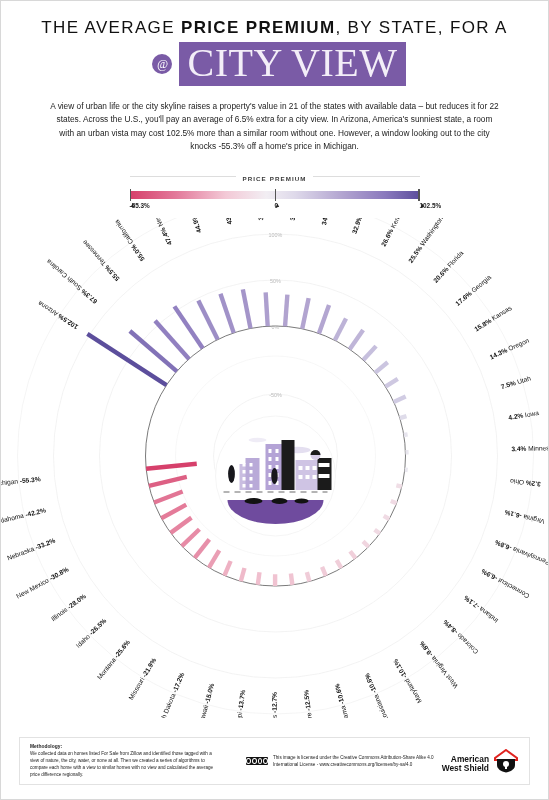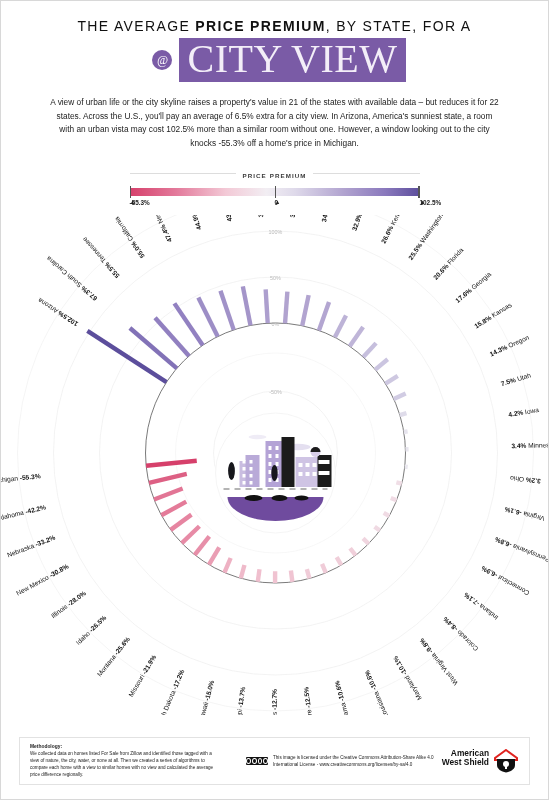--- a/index.html
+++ b/index.html
@@ -6,21 +6,21 @@
   body{font-family:"Liberation Sans",sans-serif;}
   #page{
     position:relative;width:549px;height:800px;background:#ffffff;
     overflow:hidden;box-sizing:border-box;
     border:1px solid #d8d8d8;
   }
 
   
   .hdr{padding-top:18px;text-align:center;}
   .kicker{
-    font-size:14px;letter-spacing:1.35px;color:#111;
+    font-size:17px;letter-spacing:1.35px;color:#111;
     font-weight:400;line-height:1.1;white-space:nowrap;
   }
   .kicker b{font-weight:700;}
   .bigline{
     margin-top:4px;display:flex;align-items:center;justify-content:center;
     gap:0px;line-height:1;
   }
   .big-serif{
     font-family:"Liberation Serif",serif;font-weight:400;
     font-size:40px;letter-spacing:0.5px;color:#111;
@@ -80,21 +80,21 @@
   }
   .method{width:190px;font-size:4.6px;line-height:1.5;color:#222;}
   .method b{font-weight:700;font-size:4.9px;}
   .lic{display:flex;align-items:center;gap:5px;margin-left:26px;}
   .cc-badge{
     width:22px;height:8px;background:#111;border-radius:1px;
     display:flex;align-items:center;justify-content:center;gap:1px;
   }
   .cc-dot{width:4px;height:4px;border-radius:50%;border:0.7px solid #fff;}
   .lic-text{font-size:4.6px;line-height:1.55;color:#222;}
-  .brand{margin-left:auto;display:flex;align-items:flex-start;gap:4px;}
+  .brand{margin-left:auto;display:flex;align-items:flex-end;gap:4px;}
   .brand-text{
     font-size:8.4px;font-weight:700;line-height:1.08;color:#111;text-align:right;
   }
 </style>
 </head>
 <body>
 
 <div id="page">
 
   <div class="hdr">

